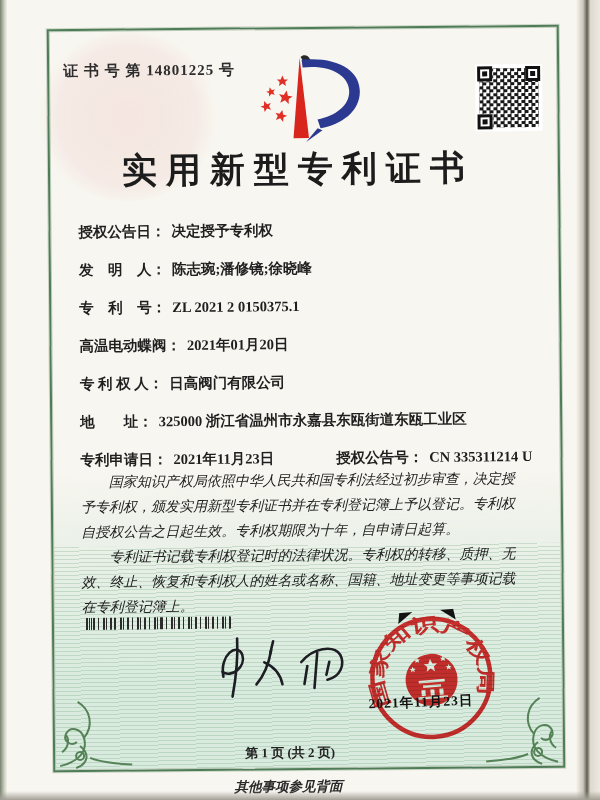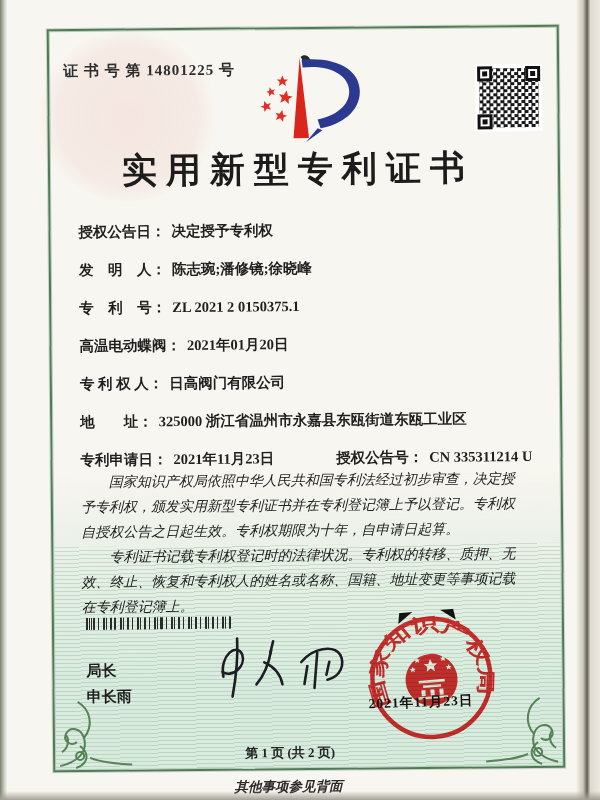--- a/index.html
+++ b/index.html
@@ -122,24 +122,20 @@
     </div>
   </div>
 
   <div class="paras">
     <p>国家知识产权局依照中华人民共和国专利法经过初步审查，决定授予专利权，颁发实用新型专利证书并在专利登记簿上予以登记。专利权自授权公告之日起生效。专利权期限为十年，自申请日起算。</p>
     <p>专利证书记载专利权登记时的法律状况。专利权的转移、质押、无效、终止、恢复和专利权人的姓名或名称、国籍、地址变更等事项记载在专利登记簿上。</p>
   </div>
 
   <div class="barcode"></div>
 
-  <div class="director">
-    <div>局长</div>
-    <div>申长雨</div>
-  </div>
 
   <svg class="signature" viewBox="0 0 145 78">
     <g fill="none" stroke="#1d1d24" stroke-width="2.6" stroke-linecap="round">
       <path d="M16,44 C12,22 30,10 35,22 C39,34 24,46 15,39"></path>
       <path d="M30,6 C31,26 28,48 25,64"></path>
       <path d="M64,18 C61,34 56,44 49,52"></path>
       <path d="M57,30 C66,34 73,42 75,52"></path>
       <path d="M66,9 L63,21"></path>
       <path d="M94,30 C106,16 126,13 133,23 C138,33 133,45 120,48"></path>
       <path d="M110,21 L107,56"></path>

